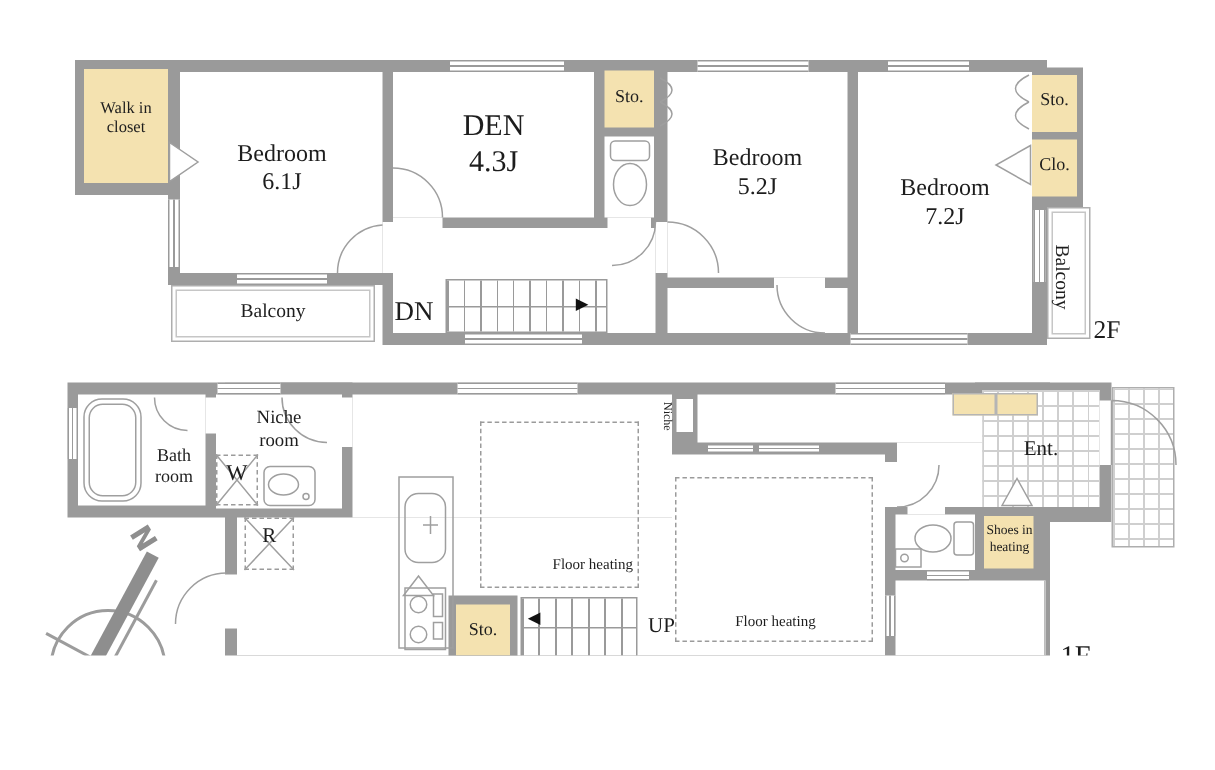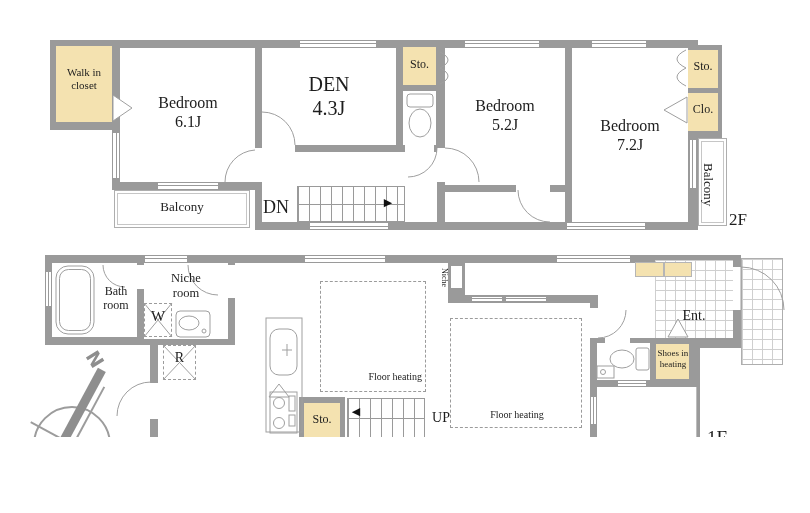--- a/index.html
+++ b/index.html
@@ -191,33 +191,33 @@
   <div class="lb" style="left:571px;top:117px;width:118px;font-size:16px">Bedroom
 7.2J</div>
   <div class="lb" style="left:687px;top:59px;width:32px;font-size:12px">Sto.</div>
   <div class="lb" style="left:687px;top:102px;width:32px;font-size:12px">Clo.</div>
   <div class="lb" style="left:130px;top:199px;width:104px;font-size:13px">Balcony</div>
   <div class="lb vert" style="left:701px;top:150px;height:70px;font-size:13px">Balcony</div>
   <div class="lb" style="left:258px;top:197px;width:36px;font-size:18px">DN</div>
   <div class="lb" style="left:381px;top:197px;width:14px;font-size:11px;font-family:'DejaVu Sans',sans-serif;color:#111">▶</div>
   <div class="lb" style="left:720px;top:210px;width:36px;font-size:17px">2F</div>
 
-  <div class="lb" style="left:92px;top:284px;width:48px;font-size:12px">Bath
+  <div class="lb" style="left:92px;top:296px;width:48px;font-size:12px">Bath
 room</div>
   <div class="lb" style="left:148px;top:271px;width:76px;font-size:12.5px">Niche
 room</div>
   <div class="lb" style="left:144px;top:308px;width:28px;font-size:15px">W</div>
   <div class="lb" style="left:163px;top:350px;width:33px;font-size:14px">R</div>
   <div class="lb" style="left:318px;top:371px;width:104px;font-size:10px;text-align:right">Floor heating</div>
   <div class="lb" style="left:455px;top:409px;width:124px;font-size:10px">Floor heating</div>
   <div class="lb vert" style="left:440px;top:260px;height:36px;font-size:8px">Niche</div>
   <div class="lb" style="left:303px;top:412px;width:38px;font-size:12px">Sto.</div>
   <div class="lb" style="left:349px;top:406px;width:14px;font-size:11px;font-family:'DejaVu Sans',sans-serif;color:#111">◀</div>
   <div class="lb" style="left:425px;top:410px;width:32px;font-size:14px">UP</div>
-  <div class="lb" style="left:671px;top:308px;width:46px;font-size:14px">Ent.</div>
+  <div class="lb" style="left:671px;top:292px;width:46px;font-size:14px">Ent.</div>
   <div class="lb" style="left:654px;top:348px;width:38px;font-size:9px">Shoes in
 heating</div>
   <div class="lb" style="left:698px;top:427px;width:38px;font-size:19px">1F</div>
 
   <div>
     <div style="position:absolute;left:33px;top:406px;width:78px;height:78px;border:2px solid #9c9c9c;border-radius:50%"></div>
     <div class="cmp" style="left:7px;top:444px;width:132px;height:2px;transform:rotate(-61.7deg)"></div>
     <div class="cmp" style="left:25px;top:444px;width:96px;height:2px;transform:rotate(28.3deg)"></div>
     <div class="cmp" style="left:37px;top:404px;width:88px;height:9px;background:#8e8e8e;transform:rotate(-61.7deg)"></div>
     <div class="lb" style="left:82px;top:348px;width:26px;font-size:19px;font-family:'DejaVu Sans',sans-serif;font-weight:bold;color:#8e8e8e;transform:rotate(58deg)">N</div>

